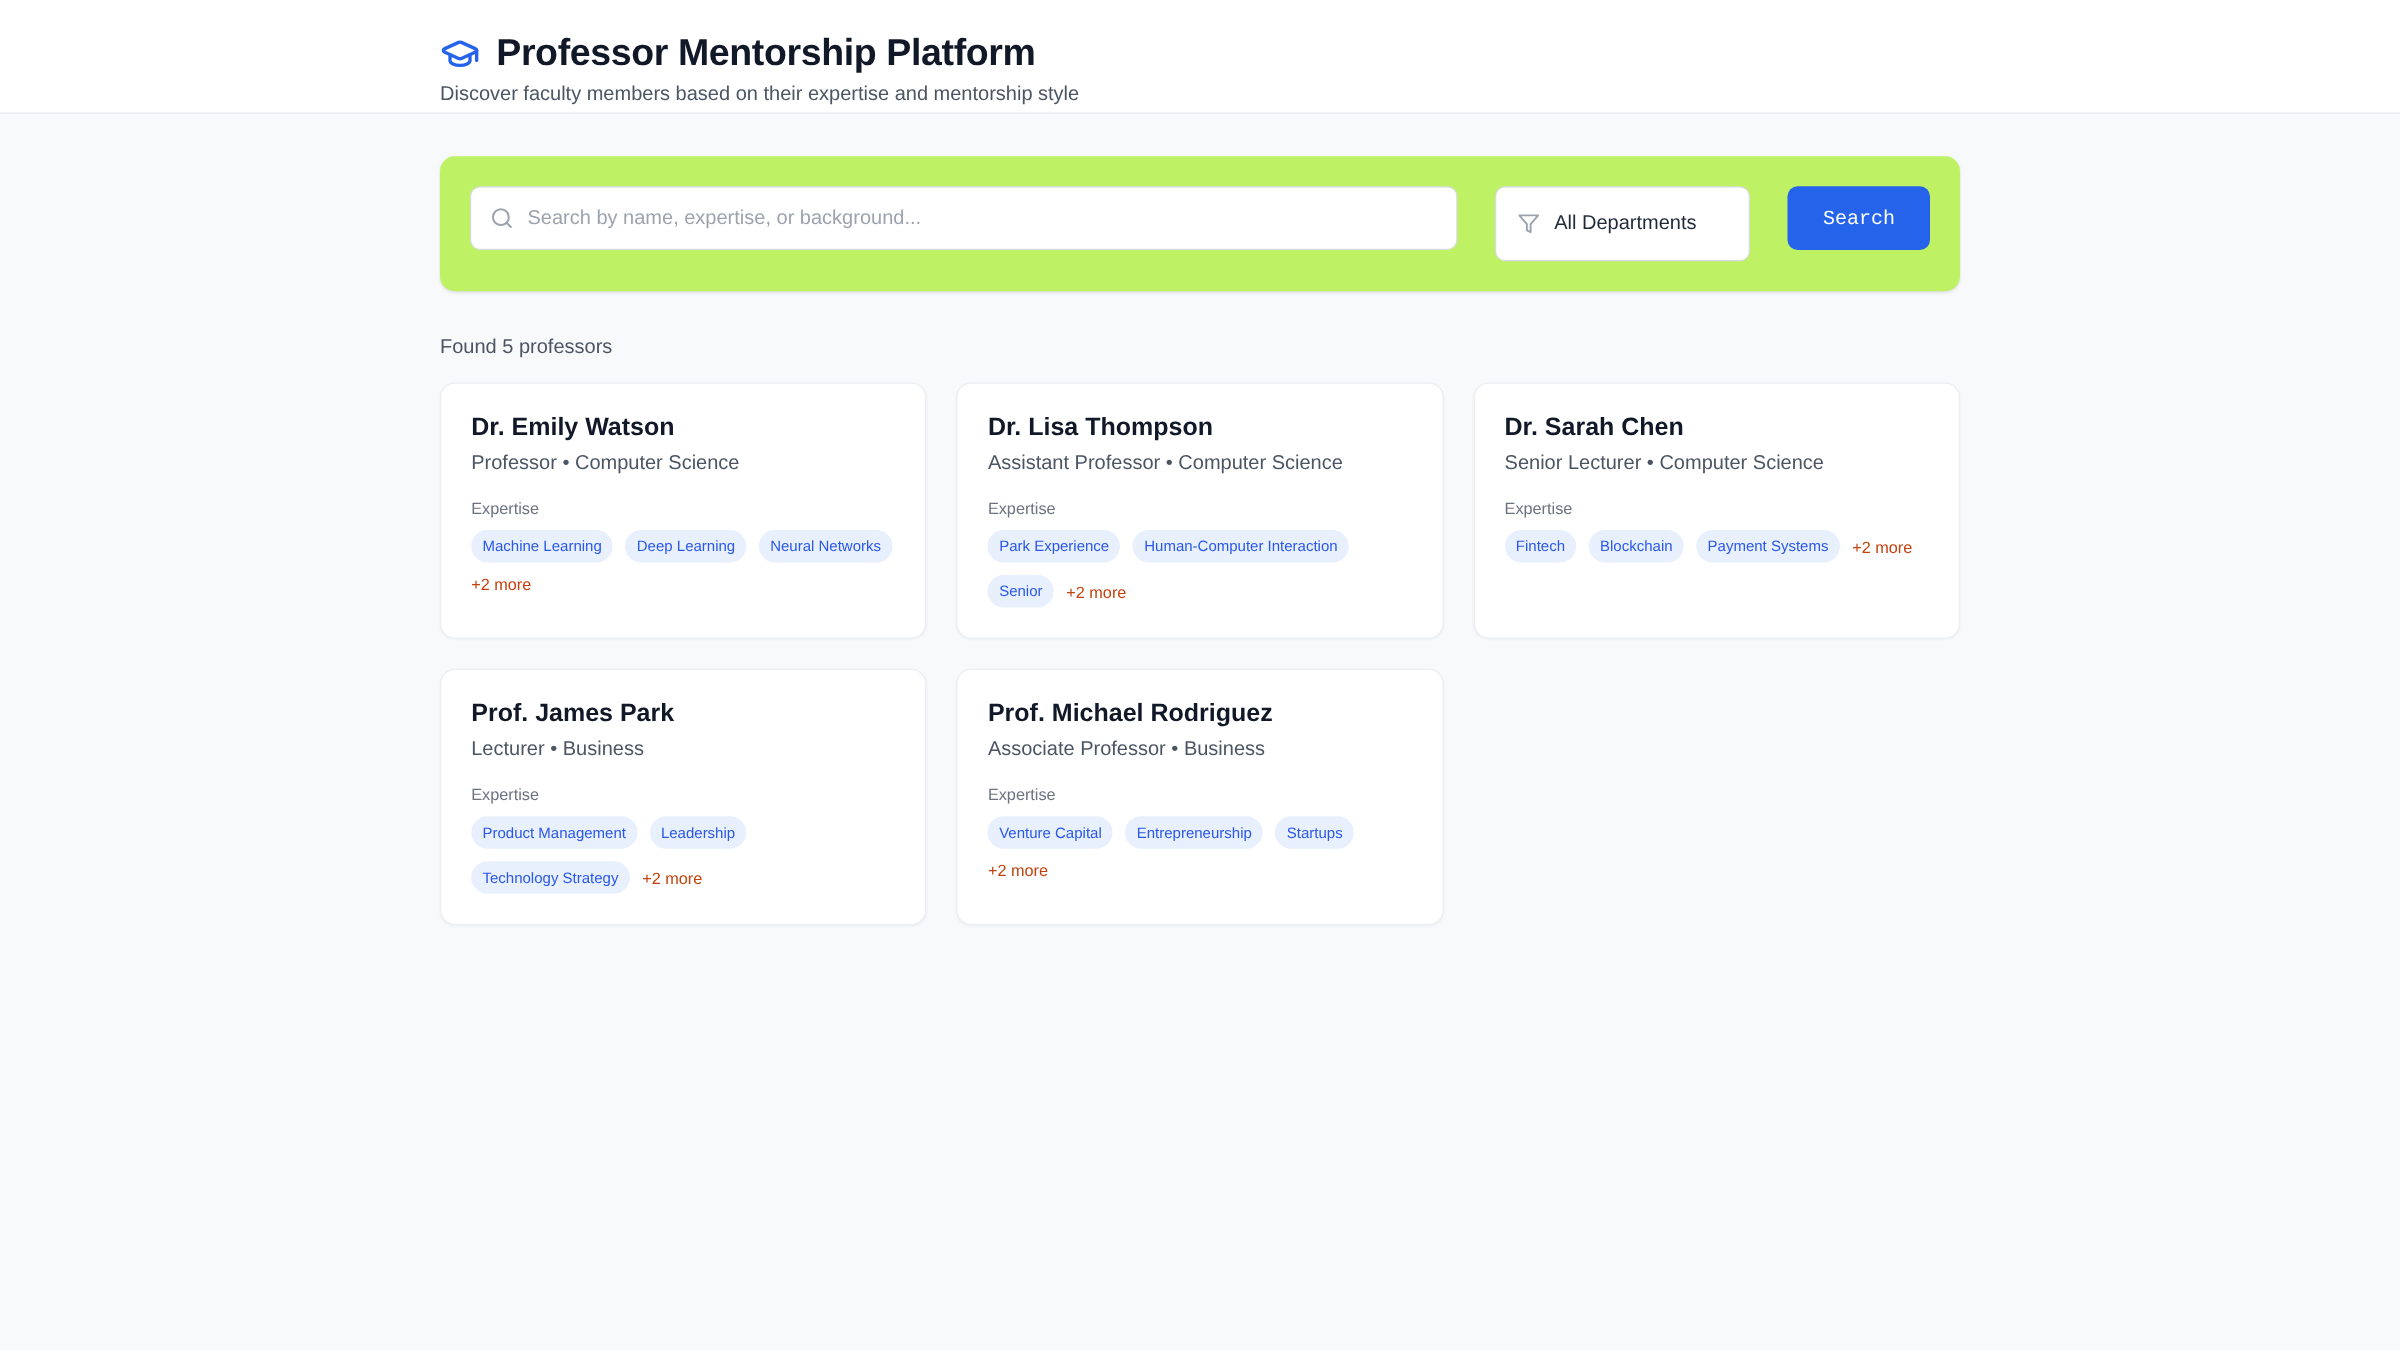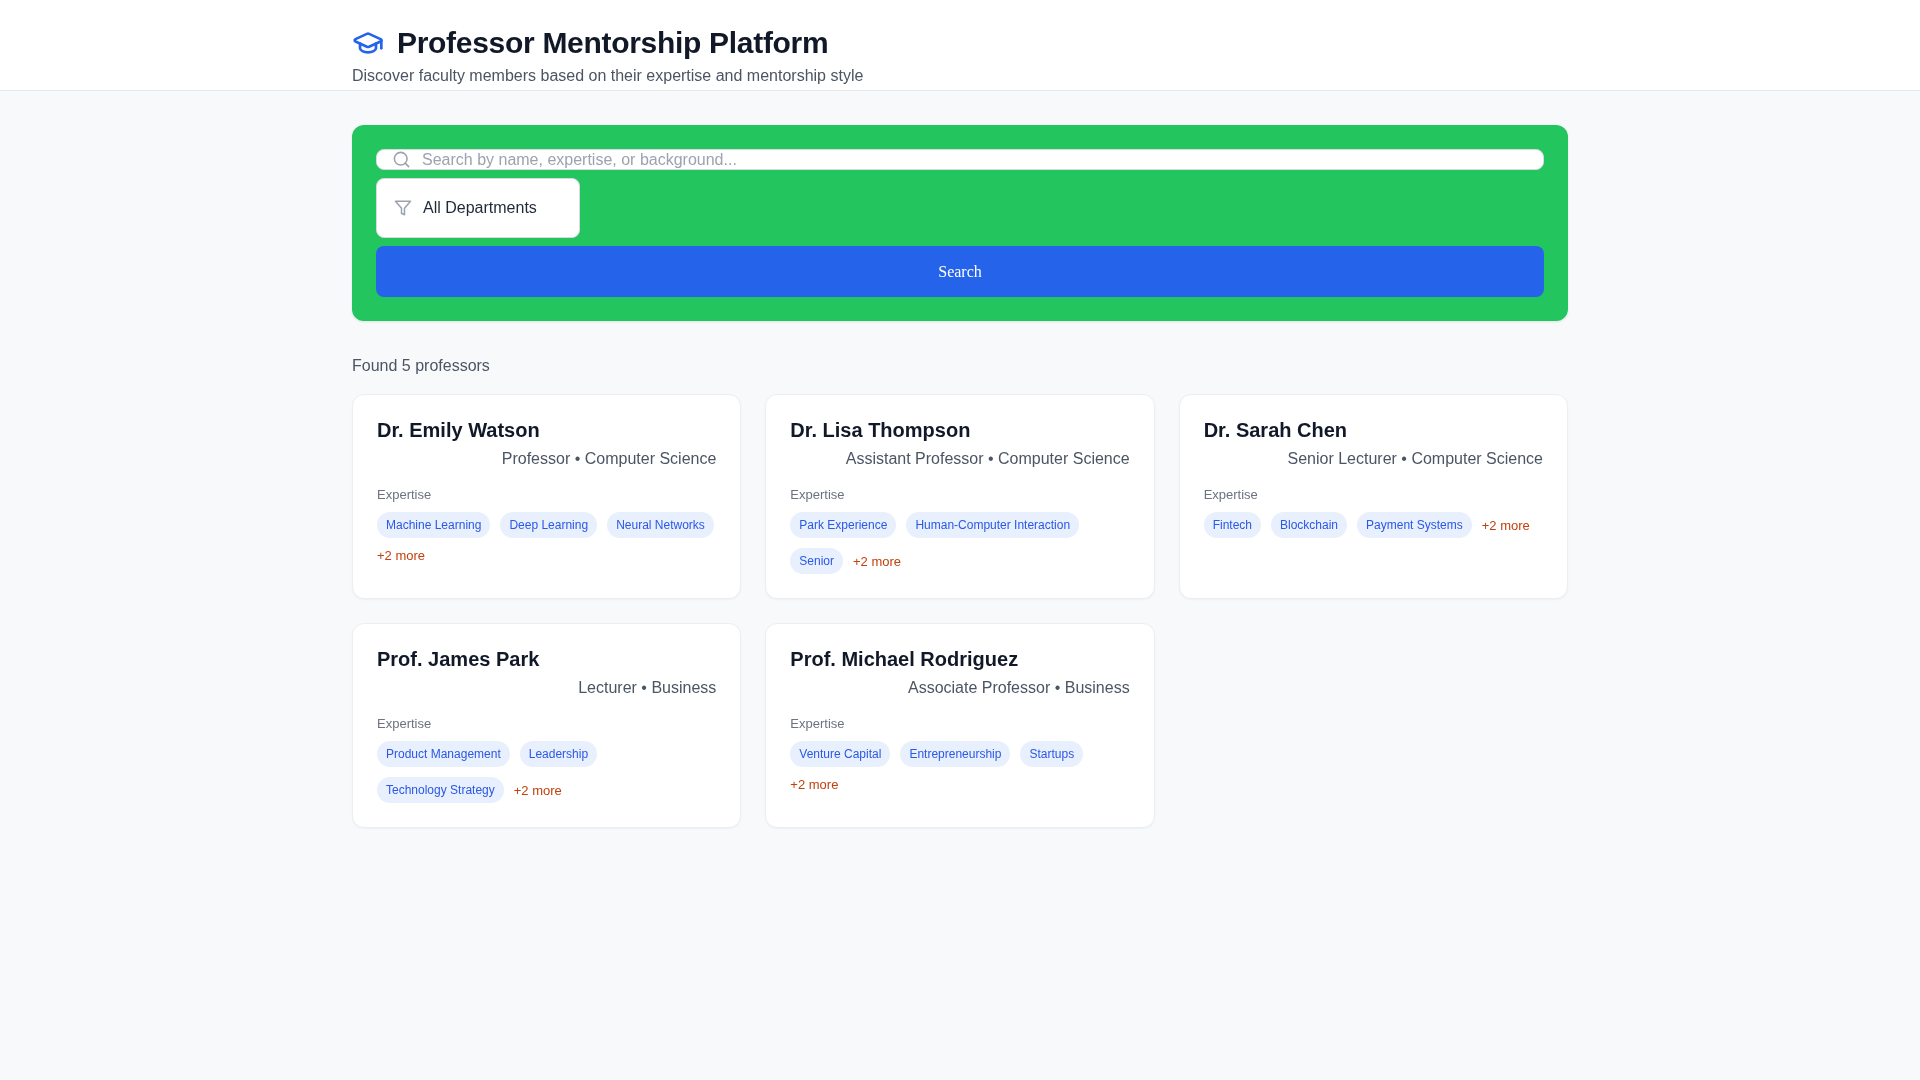--- a/index.html
+++ b/index.html
@@ -30,27 +30,26 @@
   }
   .page-subtitle {
     margin: 7px 0 0;
     font-size: 16px;
     color: #4b5563;
   }
 
   
   .search-panel {
     margin-top: 34px;
-    background: #22c55e;
+    background: #bef264;
     border-radius: 12px;
     padding: 24px;
     display: flex;
-    gap: 8px;
+    gap: 30px;
     box-shadow: 0 1px 3px rgba(16, 24, 40, 0.07), 0 1px 2px rgba(16, 24, 40, 0.04);
-    flex-direction: column;
   }
   .search-box {
     flex: 1;
     display: flex;
     align-items: center;
     gap: 11px;
     height: 51px;
     border: 1px solid #d7dae0;
     border-radius: 8px;
     padding: 0 15px;
@@ -85,21 +84,21 @@
   .dept-select-label { font-size: 16px; color: #1f2937; white-space: nowrap; }
 
   .search-btn {
     height: 51px;
     padding: 0 28px;
     border: none;
     border-radius: 8px;
     background: var(--accent, #2563eb);
     color: #ffffff;
     font-size: 16px;
-    font-family: Liberation Serif, serif;
+    font-family: Liberation Mono, monospace;
     cursor: pointer;
   }
 
   
   .results-count {
     margin: 36px 0 0;
     font-size: 16px;
     color: #4b5563;
   }
   .cards-grid {
@@ -119,21 +118,20 @@
   .card-name {
     margin: 0;
     font-size: 20px;
     font-weight: 700;
     color: #111827;
   }
   .card-meta {
     margin: 8px 0 0;
     font-size: 16px;
     color: #4b5563;
-    text-align: right;
   }
   .expertise-label {
     margin: 19px 0 0;
     font-size: 13px;
     color: #6b7280;
   }
   .tags {
     margin-top: 10px;
     display: flex;
     flex-wrap: wrap;

